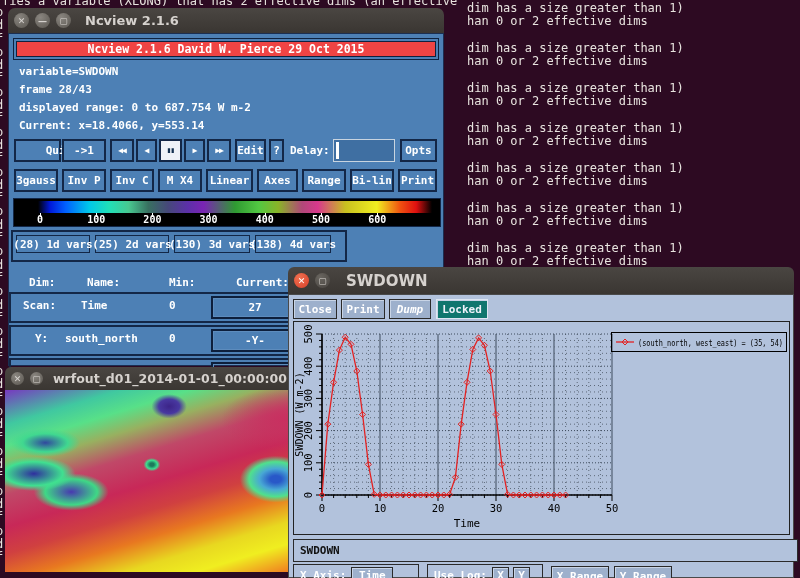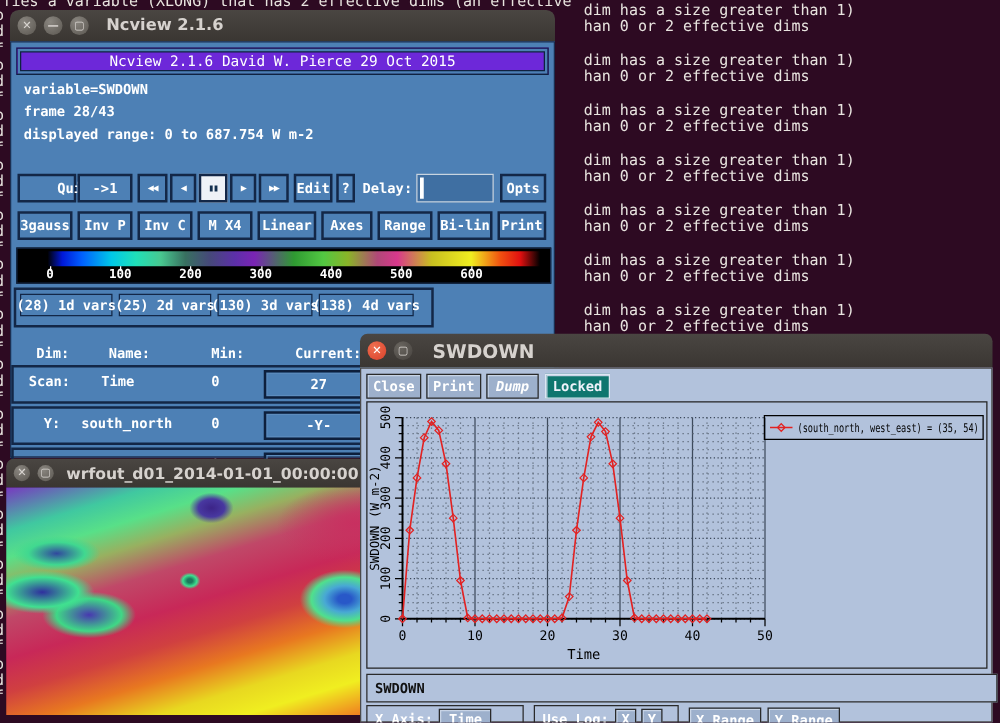--- a/index.html
+++ b/index.html
@@ -18,22 +18,22 @@
           background:radial-gradient(circle at 35% 30%,#8a8680,#5a5650);flex:0 0 auto;}
   .tb-btn.red{background:radial-gradient(circle at 35% 30%,#f07050,#d8402a);color:#fff;}
   
   .ncv-body{position:absolute;left:0;right:0;bottom:0;background:#4d80b5;border:1px solid #1b2f52;}
   .ncv-text{color:#fff;font-weight:bold;font-size:11px;white-space:pre;}
   .btn{background:#4d80b5;border:2px solid #132747;color:#fff;font-weight:bold;
        font-size:11px;display:flex;align-items:center;justify-content:center;
        font-family:"DejaVu Sans Mono", monospace;box-sizing:border-box;white-space:pre;}
   .btn.small-ic{font-size:8px;letter-spacing:-1px;}
   .btn.active{background:#eef2f7;color:#13304f;}
-  .hdrbox{background:#6d28d9;border:1px solid #0f2240;box-shadow:inset 0 0 0 2px #4d80b5, inset 0 0 0 3px #0f2240;
-          display:flex;align-items:center;justify-content:center;color:#fff;font-weight:normal;font-size:11.5px;}
+  .hdrbox{background:#ef4444;border:1px solid #0f2240;box-shadow:inset 0 0 0 2px #4d80b5, inset 0 0 0 3px #0f2240;
+          display:flex;align-items:center;justify-content:center;color:#fff;font-weight:bold;font-size:11.5px;}
   .rowbox{border:2px solid #132747;}
   .curbox{border:2px solid #0d1f3c;box-shadow:inset 0 0 0 1px #5d8cbd;color:#fff;font-weight:bold;font-size:11px;
           display:flex;align-items:center;justify-content:center;}
   
   .plot-body{position:absolute;left:0;right:0;bottom:0;background:#b2c2dc;border:1px solid #4a4a4a;}
   .btn2{background:#9db0cc;border:1px solid #2a2a2a;box-shadow:inset 1px 1px 0 #c8d4e6;color:#fff;
         font-weight:bold;font-size:11px;display:flex;align-items:center;justify-content:center;
         box-sizing:border-box;white-space:pre;}
   .btn2.disabled{background:#0f766e;border:1px solid #dde6f2;color:#eef2fa;}
   .grp{border:1px solid #2a2a2a;display:flex;align-items:center;box-sizing:border-box;}
@@ -149,20 +149,21 @@
     <span class="tb-btn">▢</span>
     <span style="margin-left:14px;">Ncview 2.1.6</span>
   </div>
   <div class="ncv-body" style="top:25px;">
     <div class="hdrbox abs" style="left:4px;top:4px;right:4px;height:20px;">
       <span>Ncview 2.1.6 David W. Pierce  29 Oct 2015</span>
     </div>
     <div class="abs ncv-text" style="left:10px;top:31px;">variable=SWDOWN</div>
     <div class="abs ncv-text" style="left:10px;top:49px;">frame 28/43</div>
     <div class="abs ncv-text" style="left:10px;top:67px;">displayed range: 0 to 687.754 W m-2</div>
+    <div class="abs ncv-text" style="left:10px;top:85px;">Current: x=18.4066, y=553.14</div>
 
     <div class="abs btn" style="left:5px;top:105px;width:35px;height:23px;padding-left:43px;">Quit</div>
     <div class="abs btn" style="left:53px;top:105px;width:44px;height:23px;">-&gt;1</div>
     <div class="abs btn small-ic" style="left:101px;top:105px;width:24px;height:23px;">◀◀</div>
     <div class="abs btn small-ic" style="left:127px;top:105px;width:21px;height:23px;">◀</div>
     <div class="abs btn small-ic active" style="left:150px;top:105px;width:23px;height:23px;">▮▮</div>
     <div class="abs btn small-ic" style="left:175px;top:105px;width:21px;height:23px;">▶</div>
     <div class="abs btn small-ic" style="left:198px;top:105px;width:24px;height:23px;">▶▶</div>
     <div class="abs btn" style="left:226px;top:105px;width:31px;height:23px;">Edit</div>
     <div class="abs btn" style="left:260px;top:105px;width:15px;height:23px;">?</div>

